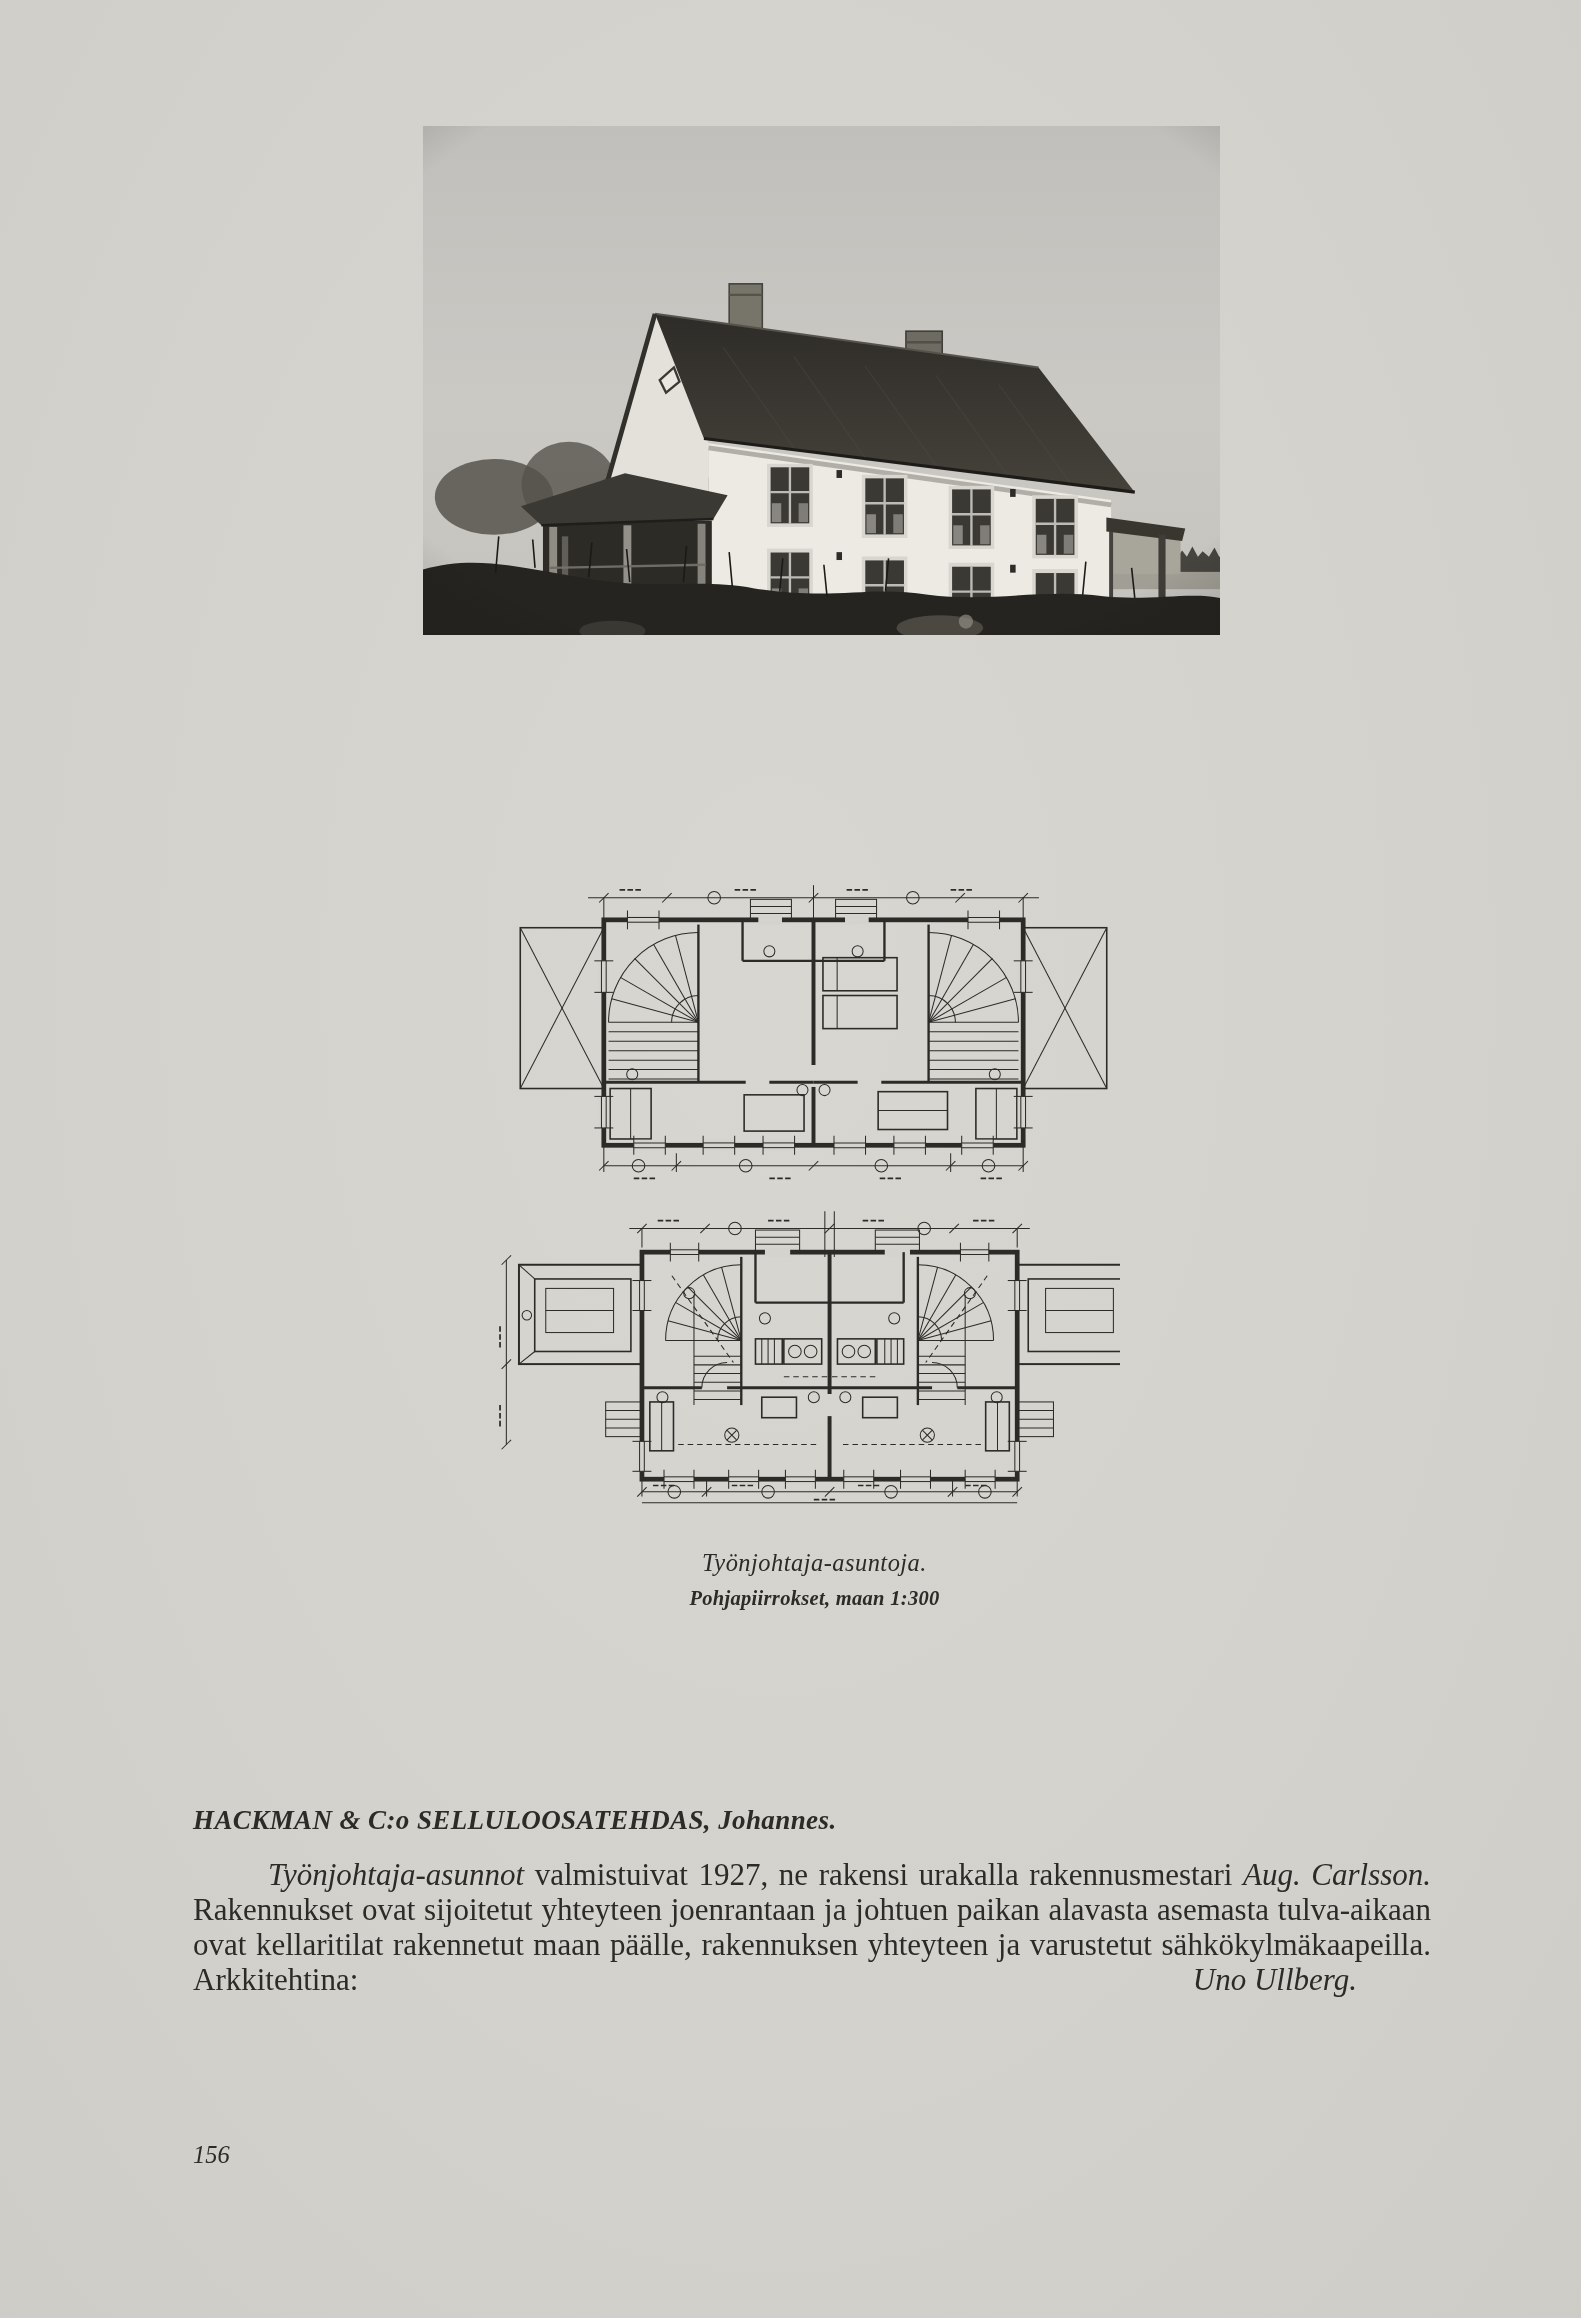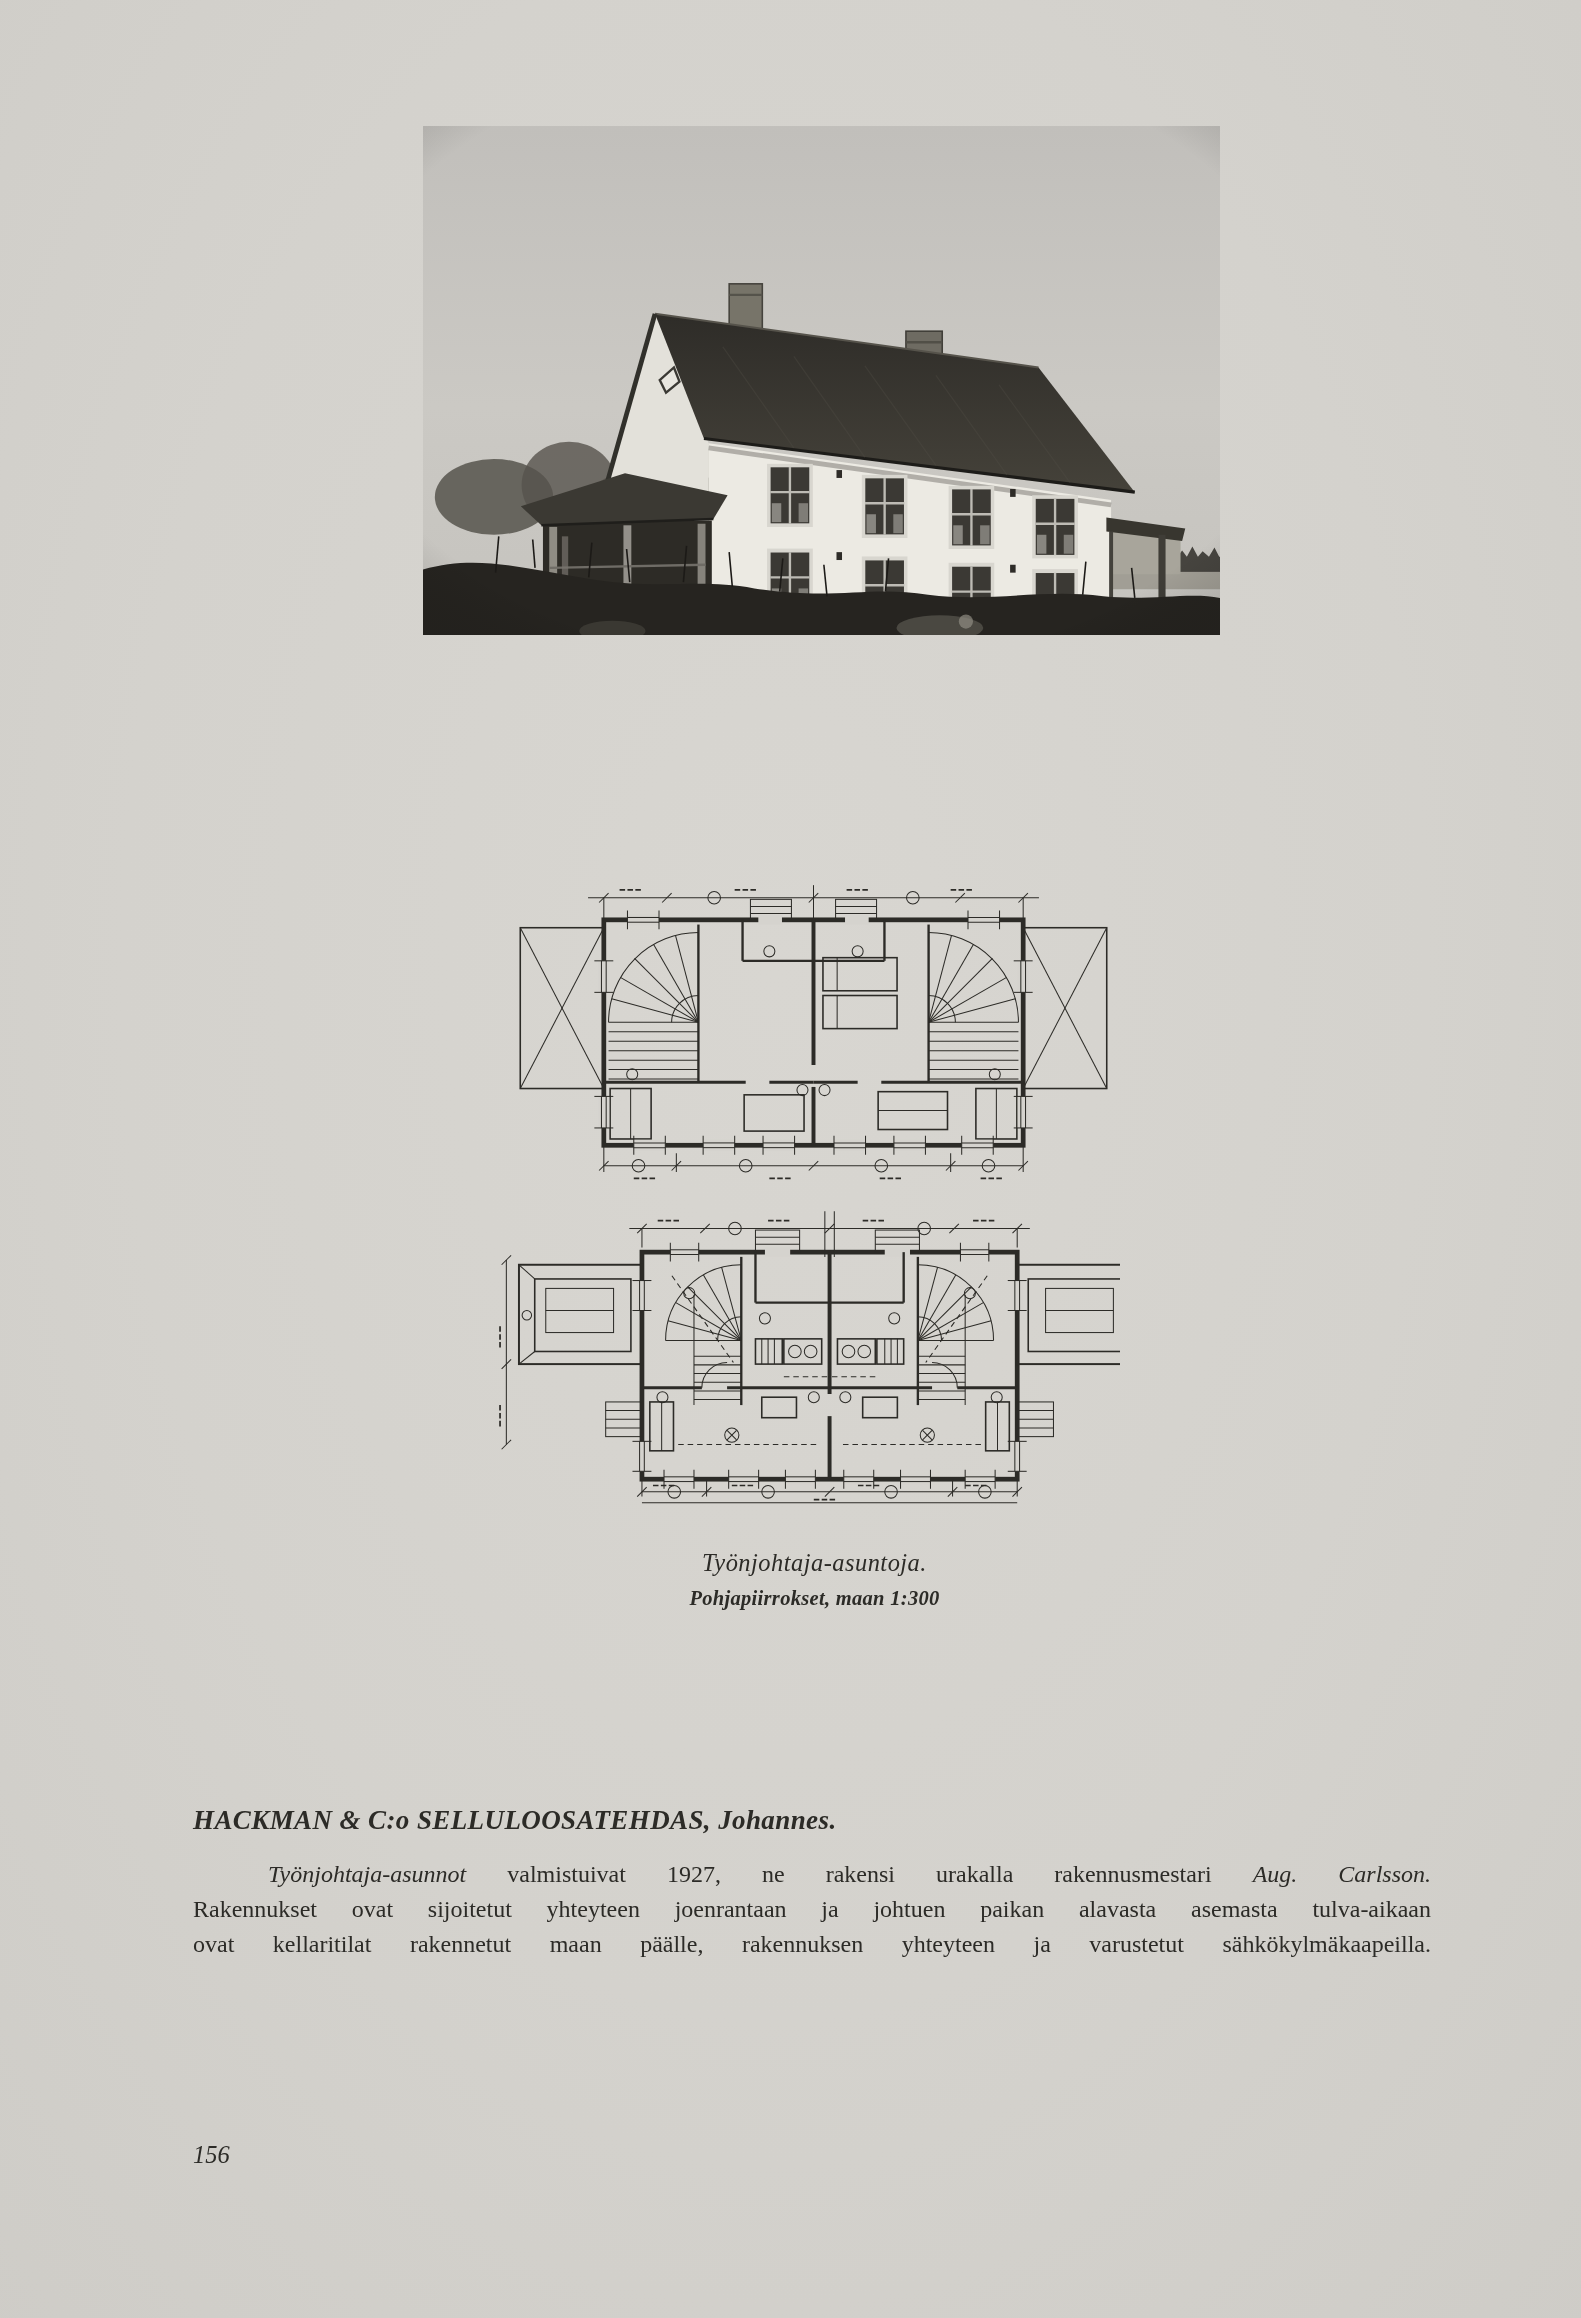--- a/index.html
+++ b/index.html
@@ -21,21 +21,21 @@
   .thin{stroke-width:1.3;}
   .gap{fill:#d5d3ce;stroke:none;}
   .dash{stroke-dasharray:7 5;stroke-width:1.4;}
 
   .caption{position:absolute;left:499px;top:1549px;width:631px;text-align:center;}
   .caption-title{font-style:italic;font-size:24.4px;letter-spacing:0.5px;}
   .caption-sub{font-style:italic;font-weight:bold;font-size:20.5px;margin-top:9.5px;letter-spacing:0.3px;}
 
   .article{position:absolute;left:193px;top:1805px;width:1238px;font-family:Liberation Serif, serif;}
   .article-heading{font-style:italic;font-size:27px;letter-spacing:0.4px;margin:0 0 20.5px 0;}
-  .para-line{font-size:24px;line-height:35px;height:35px;text-align:justify;text-align-last:justify;white-space:normal;}
+  .para-line{font-size:31px;line-height:35px;height:35px;text-align:justify;text-align-last:justify;white-space:normal;}
   .para-line.first{text-indent:75px;}
   .para-line.last{display:flex;justify-content:space-between;text-align:left;text-align-last:auto;}
   .para-line.last .right{margin-right:74px;font-style:italic;}
   .it{font-style:italic;}
 
   .page-number{position:absolute;left:193px;top:2125px;font-style:italic;font-size:24.4px;margin-top:16px;}
 </style>
 </head>
 <body>
 
@@ -596,18 +596,22 @@
 
   <div class="article">
     <h2 class="article-heading">HACKMAN &amp; C:o SELLULOOSATEHDAS, Johannes.</h2>
     <div class="para-line first">
       <span class="it">Työnjohtaja-asunnot</span>
       <span>valmistuivat 1927, ne rakensi urakalla rakennusmestari</span>
       <span class="it">Aug. Carlsson.</span>
     </div>
     <div class="para-line">Rakennukset ovat sijoitetut yhteyteen joenrantaan ja johtuen paikan alavasta asemasta tulva-aikaan</div>
     <div class="para-line">ovat kellaritilat rakennetut maan päälle, rakennuksen yhteyteen ja varustetut sähkökylmäkaapeilla.</div>
+    <div class="para-line last">
+      <span>Arkkitehtina:</span>
+      <span class="right">Uno Ullberg.</span>
+    </div>
   </div>
 
   <div class="page-number">156</div>
 
 </div>
 
 
 </body></html>

